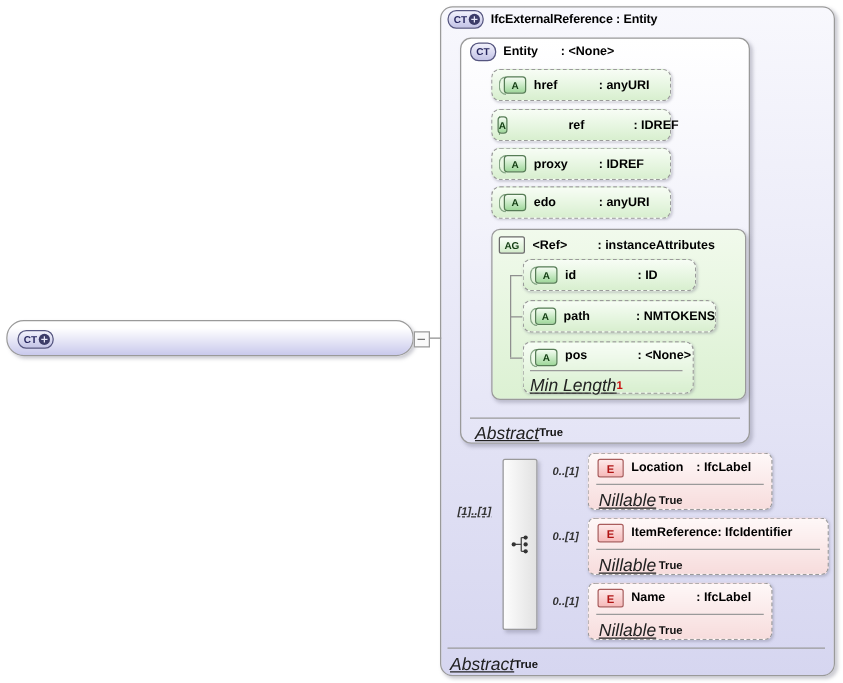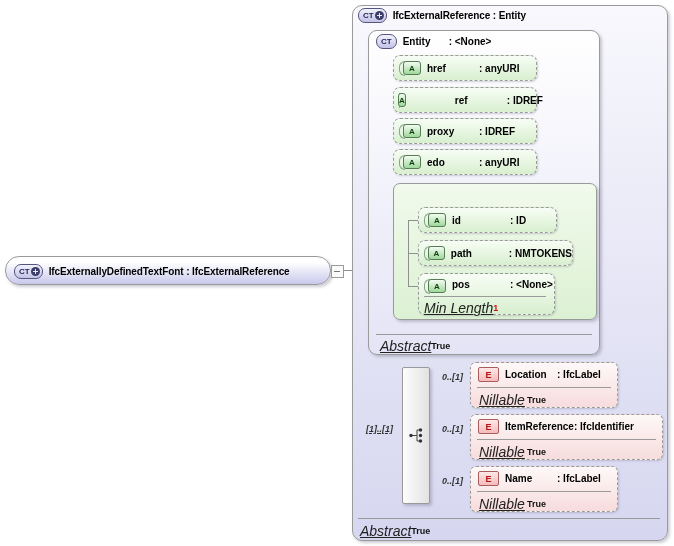--- a/index.html
+++ b/index.html
@@ -141,20 +141,25 @@
     <span class="type-col">: IDREF</span>
   </div>
   <div class="node attr-box" style="left:393px;top:149px;width:144px;height:26px;">
     <span class="a-notch"></span>
     <span class="a-icon gap6">A</span>
     <span class="name-col" style="min-width:52px;">edo</span>
     <span class="type-col">: anyURI</span>
   </div>
 
   <div class="node ag-box" style="left:393px;top:183px;width:204px;height:137px;"></div>
+  <div class="hdr-row" style="left:399px;top:189px;">
+    <span class="ag-icon gap6">AG</span>
+    <span class="name-col" style="min-width:52px;">&lt;Ref&gt;</span>
+    <span class="type-col">: instanceAttributes</span>
+  </div>
 
   <div class="line" style="left:408px;top:220px;width:1px;height:66px;"></div>
   <div class="line" style="left:408px;top:220px;width:10px;height:1px;"></div>
   <div class="line" style="left:408px;top:253px;width:10px;height:1px;"></div>
   <div class="line" style="left:408px;top:286px;width:10px;height:1px;"></div>
 
   <div class="node attr-box" style="left:418px;top:207px;width:139px;height:26px;">
     <span class="a-notch"></span>
     <span class="a-icon gap6">A</span>
     <span class="name-col" style="min-width:58px;">id</span>
@@ -177,21 +182,21 @@
     <span class="facet-label" style="min-width:52px;">Min Length</span>
     <span class="facet-value facet-red">1</span>
   </div>
 
   <div class="sep" style="left:376px;top:334px;width:216px;"></div>
   <div class="hdr-row" style="left:380px;top:338px;">
     <span class="facet-label" style="min-width:45px;">Abstract</span>
     <span class="facet-value">True</span>
   </div>
 
-  <div class="card abs" style="left:366px;top:424px;text-decoration:underline;">[1]..[1]</div>
+  <div class="card abs" style="left:366px;top:404px;text-decoration:underline;">[1]..[1]</div>
   <div class="node seq-box" style="left:402px;top:367px;width:28px;height:137px;">
     <svg width="17" height="17" viewBox="0 0 17 17">
       <line x1="3" y1="8.5" x2="9" y2="8.5" stroke="#444" stroke-width="1"></line>
       <line x1="9" y1="3" x2="9" y2="14" stroke="#444" stroke-width="1"></line>
       <line x1="9" y1="3" x2="12" y2="3" stroke="#444" stroke-width="1"></line>
       <line x1="9" y1="14" x2="12" y2="14" stroke="#444" stroke-width="1"></line>
       <circle cx="3" cy="8.5" r="1.7" fill="#333"></circle>
       <circle cx="12.5" cy="3" r="1.7" fill="#333"></circle>
       <circle cx="12.5" cy="8.5" r="1.7" fill="#333"></circle>
       <circle cx="12.5" cy="14" r="1.7" fill="#333"></circle>
@@ -246,18 +251,17 @@
     <span class="facet-label" style="min-width:45px;">Abstract</span>
     <span class="facet-value">True</span>
   </div>
 
   <div class="node root-node" style="left:5px;top:256px;width:326px;height:29px;">
     <div class="hdr-row" style="left:8px;top:7px;">
       <span class="ct-icon gap6">
           <span class="ct-txt">CT</span>
           <span class="plus-circle"></span>
         </span>
-      <span class="title">IfcExternallyDefinedTextFont : IfcExternalReference</span>
     </div>
   </div>
   <div class="expand-sq" style="left:331px;top:265px;"></div>
 
 </div>
 
 </body></html>

